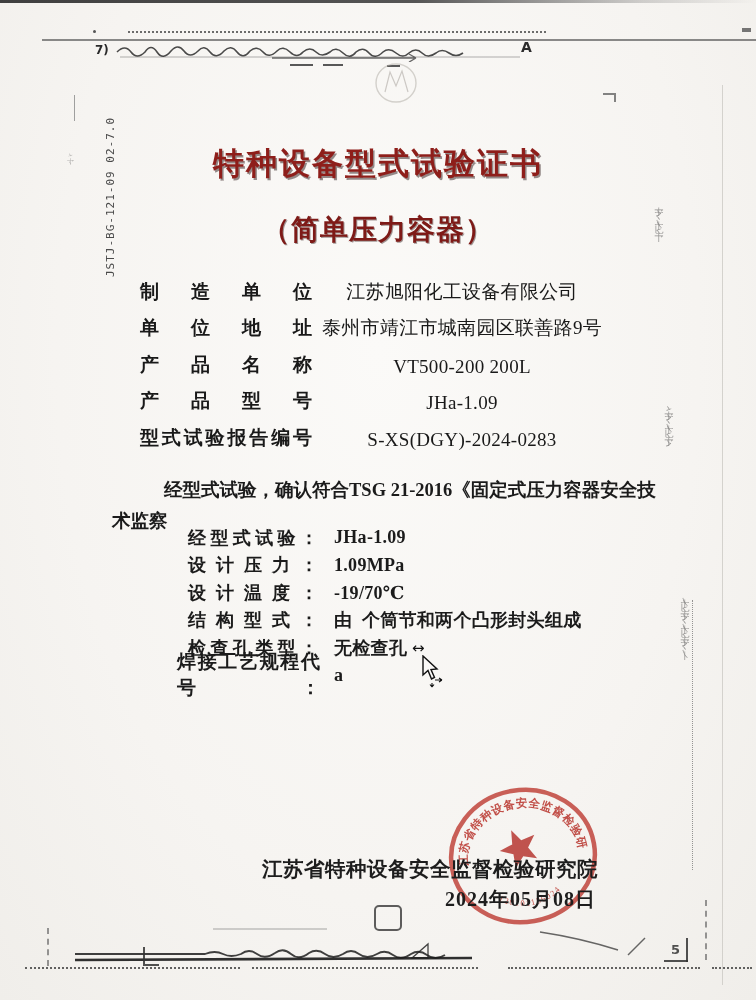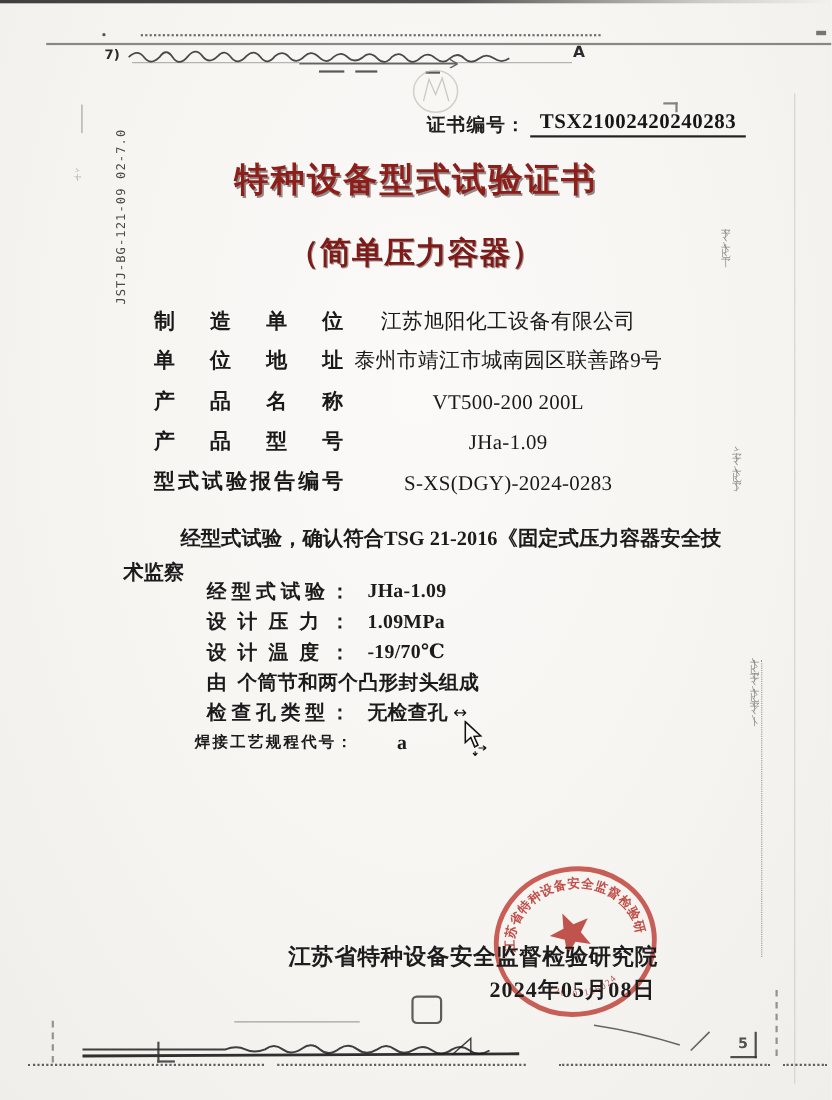--- a/index.html
+++ b/index.html
@@ -51,21 +51,21 @@
           text-align:justify;text-align-last:justify;}
   .fvalue{width:300px;text-align:center;font-size:19px;font-weight:400;color:#191919;letter-spacing:.3px;}
 
   .statement{left:112px;top:464px;width:548px;font-size:18.5px;font-weight:600;color:#1b1b1b;line-height:31px;}
   .statement .indent{text-indent:52px;display:block;margin-top:11px;}
 
   .specs{left:188px;top:524px;}
   .srow{display:flex;height:27.5px;align-items:center;}
   .slabel{width:130px;font-size:18px;font-weight:700;color:#1b1b1b;
           text-align:justify;text-align-last:justify;margin-right:16px;}
-  .srow.wide .slabel{width:143px;font-size:14px;margin-left:-11px;margin-right:41px;}
+  .srow.wide .slabel{width:143px;font-size:19px;margin-left:-11px;margin-right:14px;}
   .svalue{font-size:18px;font-weight:600;color:#1b1b1b;letter-spacing:.3px;white-space:pre;}
 
   .issuer{right:158px;top:855px;font-size:20.5px;font-weight:700;color:#1d1d1d;letter-spacing:.5px;z-index:5;}
   .date{right:160px;top:886px;font-size:20px;font-weight:700;color:#1d1d1d;letter-spacing:1px;z-index:5;}
 
   .formcode{left:24px;top:189px;width:176px;height:16px;transform:rotate(-90deg);
             font-family:"DejaVu Sans Mono",monospace;font-size:11px;letter-spacing:1px;
             color:#4a4a4a;text-align:center;white-space:nowrap;}
 
   .seal{left:448px;top:786px;z-index:4;mix-blend-mode:multiply;opacity:.88;}
@@ -101,24 +101,20 @@
     <path d="M0,6 h144 M144,6 l-7,-4 M144,6 l-7,4" stroke="#444" stroke-width="1.4" fill="none" opacity=".8"></path>
   </svg>
 
   <svg class="abs" style="left:372px;top:60px;" width="50" height="50">
     <ellipse cx="24" cy="23" rx="20" ry="19" fill="none" stroke="#b5b0a9" stroke-width="1.4" opacity=".55"></ellipse>
     <path d="M13,32 L18,12 L24,26 L30,11 L36,32" fill="none" stroke="#a8a39c" stroke-width="1.2" opacity=".55"></path>
   </svg>
 
   <div class="abs formcode">JSTJ-BG-121-09 02-7.0</div>
 
-  <div class="abs certrow">
-    <span class="certlabel">证书编号：</span>
-    <span class="certno">TSX21002420240283</span>
-  </div>
 
   <div class="abs title">特种设备型式试验证书</div>
   <div class="abs subtitle">（简单压力容器）</div>
 
   <div class="abs fields">
     <div class="frow">
       <span class="flabel">制造单位</span>
       <span class="fvalue">江苏旭阳化工设备有限公司</span>
     </div>
     <div class="frow">
@@ -150,20 +146,21 @@
     </div>
     <div class="srow">
       <span class="slabel">设计压力：</span>
       <span class="svalue">1.09MPa</span>
     </div>
     <div class="srow">
       <span class="slabel">设计温度：</span>
       <span class="svalue">-19/70℃</span>
     </div>
     <div class="srow">
+      <span class="slabel">结构型式：</span>
       <span class="svalue">由  个筒节和两个凸形封头组成</span>
     </div>
     <div class="srow">
       <span class="slabel">检查孔类型：</span>
       <span class="svalue">无检查孔</span>
     </div>
     <div class="srow wide">
       <span class="slabel">焊接工艺规程代号：</span>
       <span class="svalue">a</span>
     </div>

